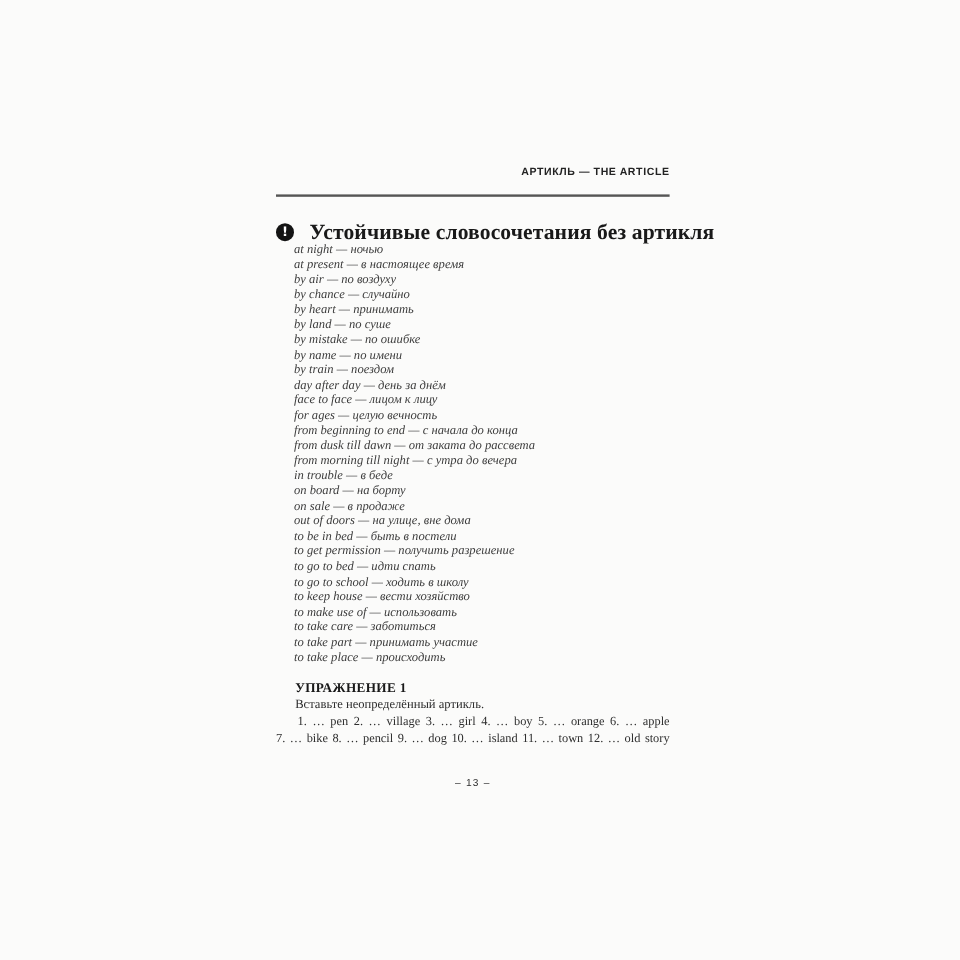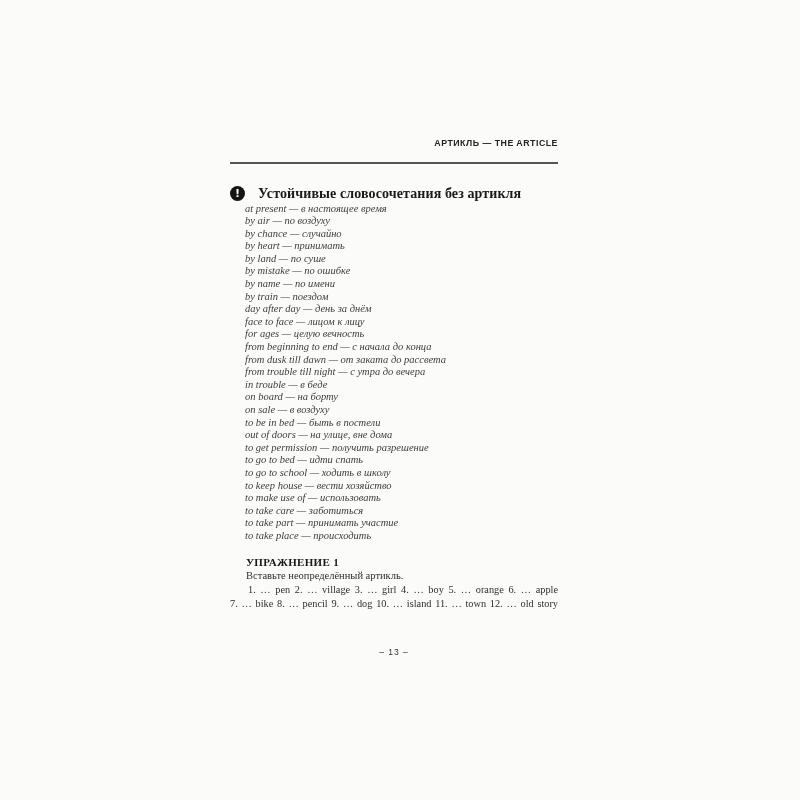--- a/index.html
+++ b/index.html
@@ -17,21 +17,21 @@
   }
   .rule{height:1.5px;background:var(--rule);margin-top:14px;}
 
   .section-heading{margin-top:22px;display:flex;align-items:center;}
   .note-icon{
     flex:0 0 auto;width:15px;height:15px;border-radius:50%;background:#141414;
     color:#ffffff;font-family:"DejaVu Sans",sans-serif;font-weight:bold;font-size:11px;
     line-height:15px;text-align:center;
   }
   .section-title{
-    margin:0 0 0 13px;font-size:14px;font-weight:bold;color:var(--heading);
+    margin:0 0 0 13px;font-size:18px;font-weight:bold;color:var(--heading);
     line-height:15px;letter-spacing:0.1px;white-space:nowrap;
   }
 
   .phrase-list{
     margin-top:2px;margin-left:15px;font-style:italic;font-size:10.5px;
     line-height:12.6px;color:var(--text);
   }
   .phrase{white-space:nowrap;}
 
   .exercise-title{
@@ -62,20 +62,21 @@
     <div class="running-head">АРТИКЛЬ — THE ARTICLE</div>
 
     <div class="rule"></div>
 
     <div class="section-heading">
       <span class="note-icon">!</span>
       <h1 class="section-title">Устойчивые словосочетания без артикля</h1>
     </div>
 
     <div class="phrase-list">
+      <div class="phrase"><span>at night</span><span> — </span><span>ночью</span></div>
 
       <div class="phrase"><span>at present</span><span> — </span><span>в настоящее время</span></div>
 
       <div class="phrase"><span>by air</span><span> — </span><span>по воздуху</span></div>
 
       <div class="phrase"><span>by chance</span><span> — </span><span>случайно</span></div>
 
       <div class="phrase"><span>by heart</span><span> — </span><span>принимать</span></div>
 
       <div class="phrase"><span>by land</span><span> — </span><span>по суше</span></div>
@@ -89,32 +90,32 @@
       <div class="phrase"><span>day after day</span><span> — </span><span>день за днём</span></div>
 
       <div class="phrase"><span>face to face</span><span> — </span><span>лицом к лицу</span></div>
 
       <div class="phrase"><span>for ages</span><span> — </span><span>целую вечность</span></div>
 
       <div class="phrase"><span>from beginning to end</span><span> — </span><span>с начала до конца</span></div>
 
       <div class="phrase"><span>from dusk till dawn</span><span> — </span><span>от заката до рассвета</span></div>
 
-      <div class="phrase"><span>from trouble till night</span><span> — </span><span>с утра до вечера</span></div>
+      <div class="phrase"><span>from morning till night</span><span> — </span><span>с утра до вечера</span></div>
 
 
       <div class="phrase"><span>in trouble</span><span> — </span><span>в беде</span></div>
 
       <div class="phrase"><span>on board</span><span> — </span><span>на борту</span></div>
 
-      <div class="phrase"><span>on sale</span><span> — </span><span>в воздуху</span></div>
+      <div class="phrase"><span>on sale</span><span> — </span><span>в продаже</span></div>
+
+      <div class="phrase"><span>out of doors</span><span> — </span><span>на улице, вне дома</span></div>
 
       <div class="phrase"><span>to be in bed</span><span> — </span><span>быть в постели</span></div>
-
-      <div class="phrase"><span>out of doors</span><span> — </span><span>на улице, вне дома</span></div>
 
       <div class="phrase"><span>to get permission</span><span> — </span><span>получить разрешение</span></div>
 
       <div class="phrase"><span>to go to bed</span><span> — </span><span>идти спать</span></div>
 
       <div class="phrase"><span>to go to school</span><span> — </span><span>ходить в школу</span></div>
 
       <div class="phrase"><span>to keep house</span><span> — </span><span>вести хозяйство</span></div>
 
       <div class="phrase"><span>to make use of</span><span> — </span><span>использовать</span></div>

